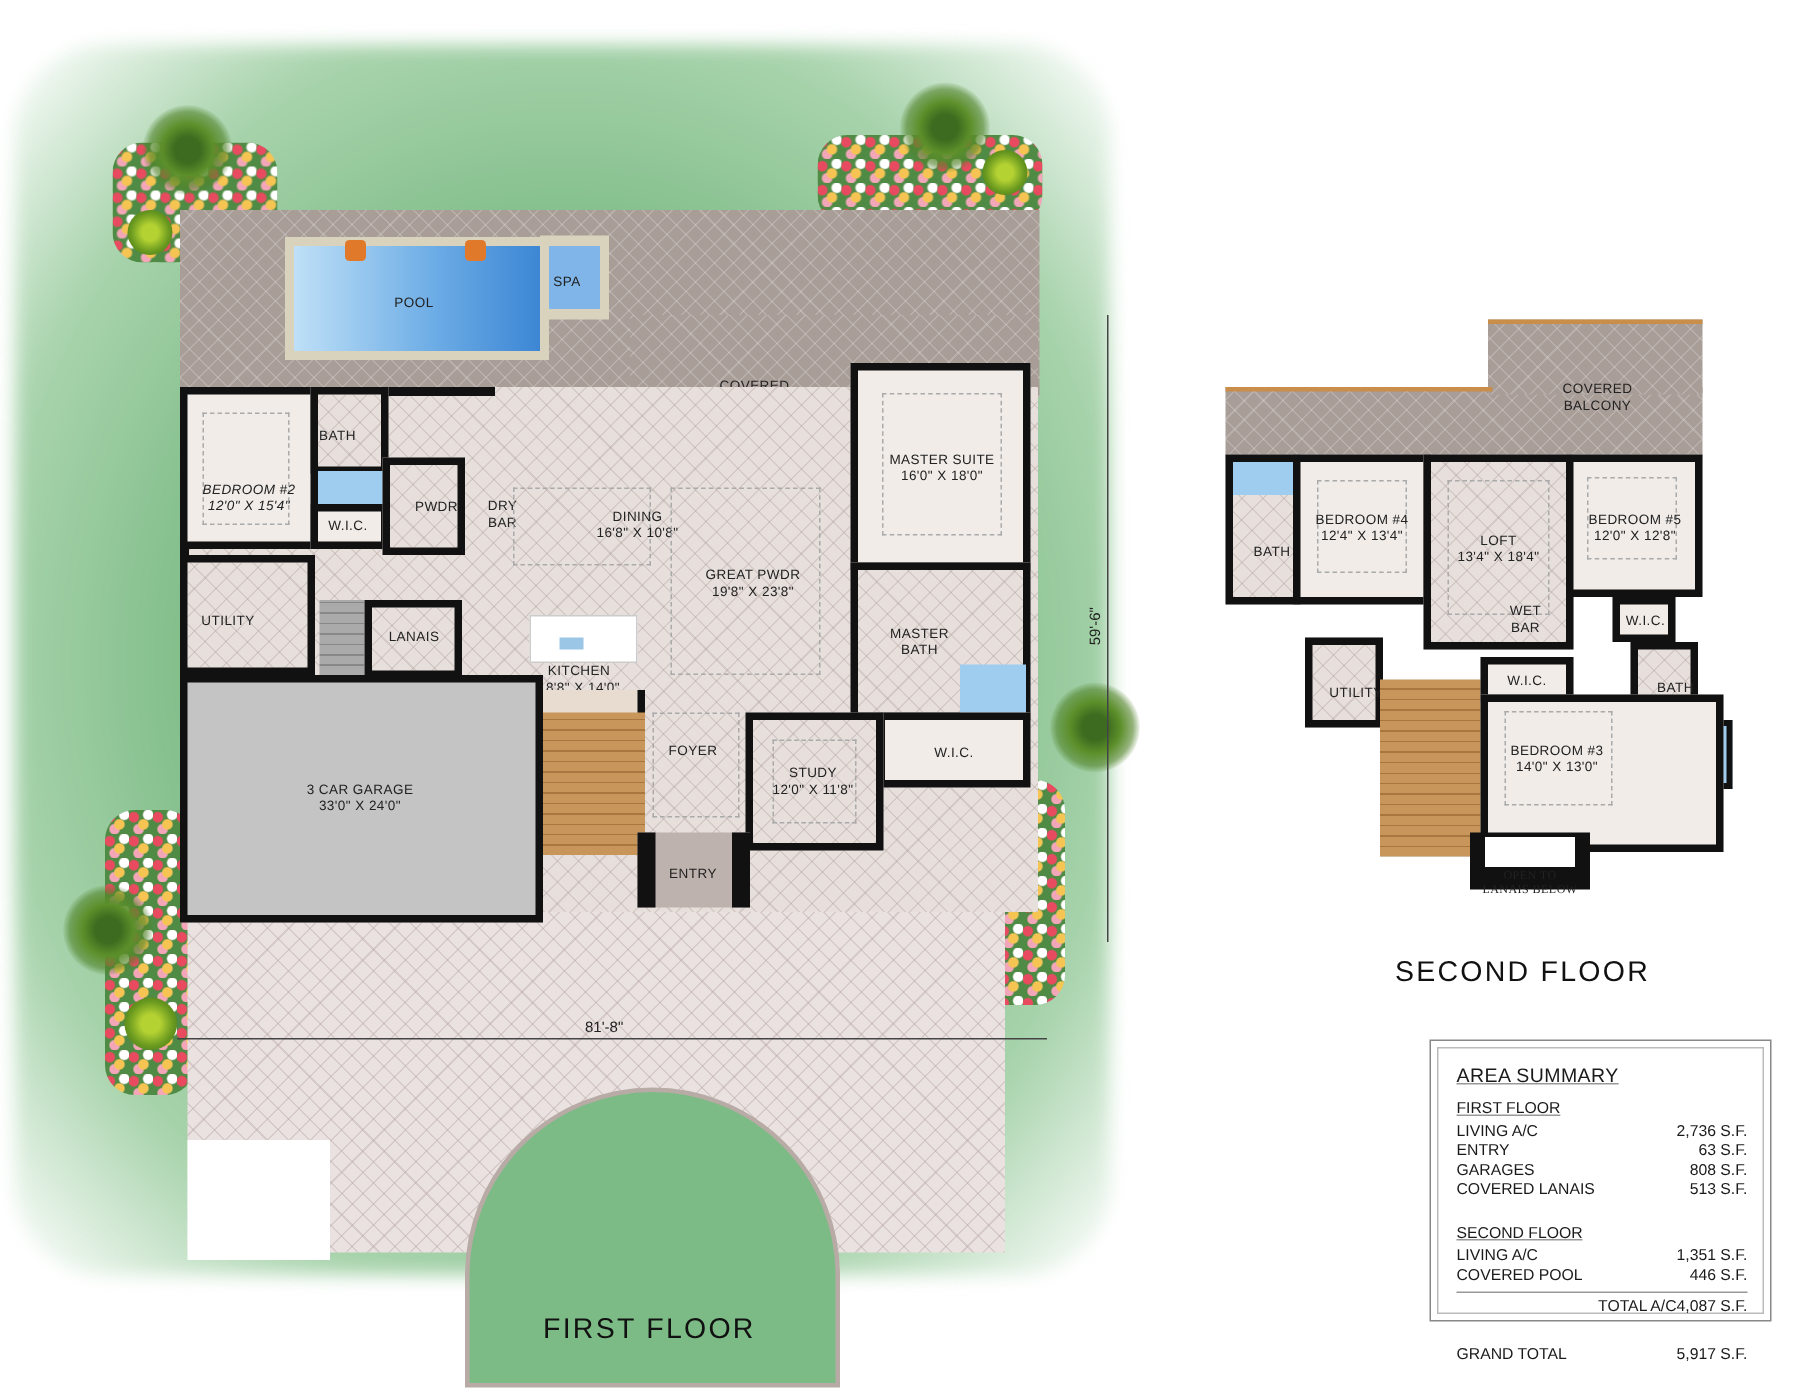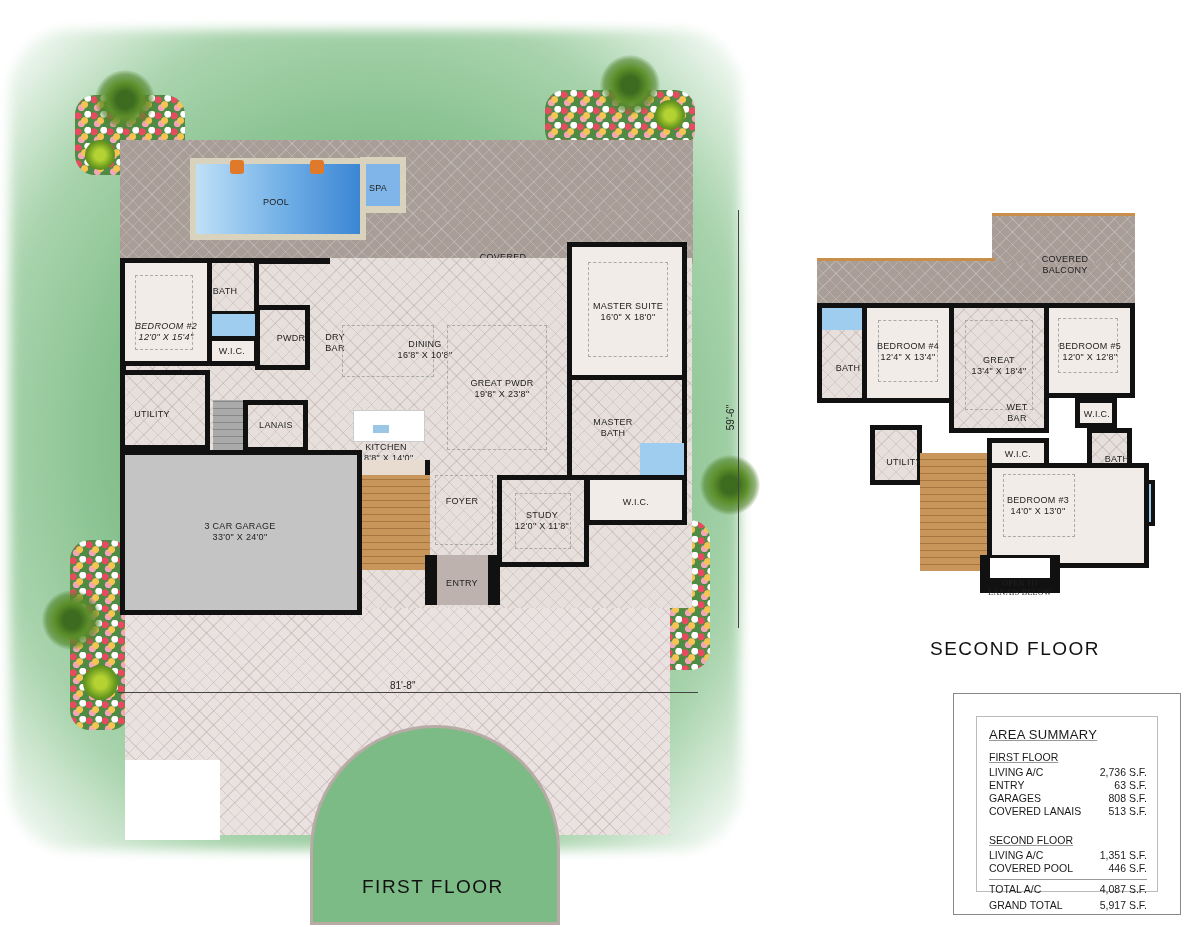--- a/index.html
+++ b/index.html
@@ -16,21 +16,21 @@
   .lbl span{display:block;}
   .stair{background:repeating-linear-gradient(0deg,#c8955a 0 6px,#a8763f 6px 7px);}
   .water{background:linear-gradient(90deg,#bfe0f7 0%,#6faee6 55%,#3c86d4 100%);border:6px solid #d9d2bd;box-sizing:border-box;}
   .shower{background:#9fcdef;}
   .palm{position:absolute;width:60px;height:60px;border-radius:50%;background:radial-gradient(circle,#3d6b1f 0 20%,#5c8f2a 40%,rgba(80,130,40,.6) 60%,transparent 72%);}
   .bush{position:absolute;border-radius:50%;background:radial-gradient(circle,#b5d233 0 25%,#6a9a1f 60%,#3e6b17 100%);}
   .flowerbed{position:absolute;background:radial-gradient(circle at 20% 30%,#e84a5f 0 3px,transparent 4px),radial-gradient(circle at 60% 60%,#f6c453 0 3px,transparent 4px),radial-gradient(circle at 80% 20%,#fff 0 3px,transparent 4px),radial-gradient(circle at 40% 80%,#f3a6b8 0 3px,transparent 4px);background-size:16px 16px;background-color:#4f8b45;border-radius:20px;}
   .dim-line{position:absolute;background:#444;}
   .dim-text{position:absolute;font-size:10px;color:#222;}
   .title{position:absolute;font-size:19px;letter-spacing:1.5px;color:#111;}
-  .summary{position:absolute;left:953px;top:693px;width:228px;height:222px;border:1px solid #888;box-sizing:border-box;padding:22px;}
+  .summary{position:absolute;left:953px;top:693px;width:228px;height:188px;border:1px solid #888;box-sizing:border-box;padding:4px;}
   .summary-inner{border:1px solid #bbb;width:100%;height:100%;box-sizing:border-box;padding:10px 10px 6px 12px;font-size:10.5px;}
   .sum-head{font-size:13px;text-decoration:underline;text-decoration-color:#999;margin-bottom:9px;letter-spacing:.3px;}
   .sec-head{text-decoration:underline;text-decoration-color:#999;margin-bottom:3px;}
   .row{display:flex;justify-content:space-between;line-height:13px;}
   .row .v{text-align:right;}
   .gap{height:16px;}
   .total-rule{border-top:1px solid #999;margin:4px 0 3px;}
   .dash{position:absolute;border:1px dashed #aaa;box-sizing:border-box;}
 </style>
 </head>
@@ -207,21 +207,21 @@
   <div class="room carpet wall" style="left:862px;top:303px;width:92px;height:100px;"></div>
   <div class="dash" style="left:878px;top:320px;width:60px;height:62px;"></div>
   <div class="lbl" style="left:908px;top:352px;">
       <span>BEDROOM #4</span>
       <span>12'4" X 13'4"</span>
     </div>
 
   <div class="room tile wall" style="left:949px;top:303px;width:100px;height:130px;"></div>
   <div class="dash" style="left:965px;top:320px;width:68px;height:90px;"></div>
   <div class="lbl" style="left:999px;top:366px;">
-      <span>GREAT</span>
+      <span>LOFT</span>
       <span>13'4" X 18'4"</span>
     </div>
   <div class="lbl" style="left:1017px;top:413px;">
       <span>WET</span>
       <span>BAR</span>
     </div>
 
   <div class="room carpet wall" style="left:1044px;top:303px;width:91px;height:95px;"></div>
   <div class="dash" style="left:1058px;top:318px;width:60px;height:55px;"></div>
   <div class="lbl" style="left:1090px;top:352px;">
@@ -292,21 +292,21 @@
     <div class="sec-head">SECOND FLOOR</div>
     <div class="row">
         <span>LIVING A/C</span>
         <span class="v">1,351 S.F.</span>
       </div>
     <div class="row">
         <span>COVERED POOL</span>
         <span class="v">446 S.F.</span>
       </div>
     <div class="total-rule"></div>
-    <div class="row" style="margin-bottom:3px;">
+    <div class="row" style="margin-bottom:19px;justify-content:flex-end;">
         <span>TOTAL A/C</span>
         <span class="v">4,087 S.F.</span>
       </div>
     <div class="row">
         <span>GRAND TOTAL</span>
         <span class="v">5,917 S.F.</span>
       </div>
   </div>
 </div>
 

